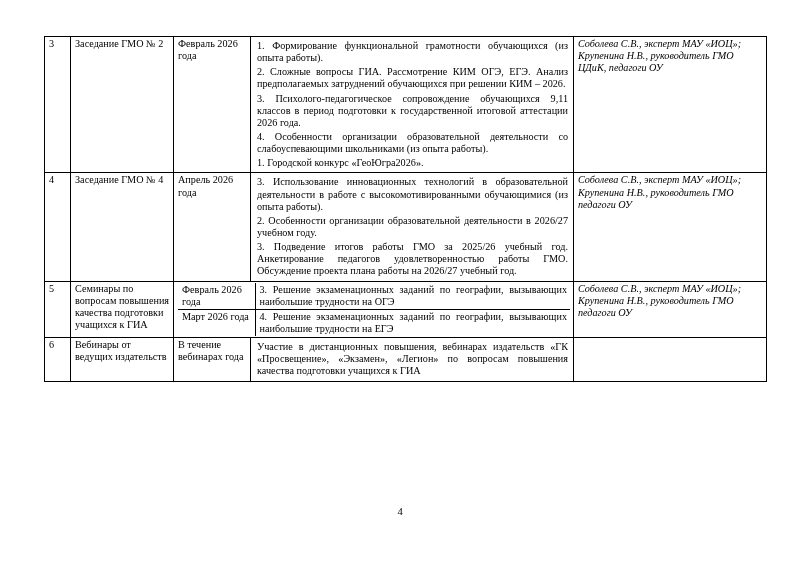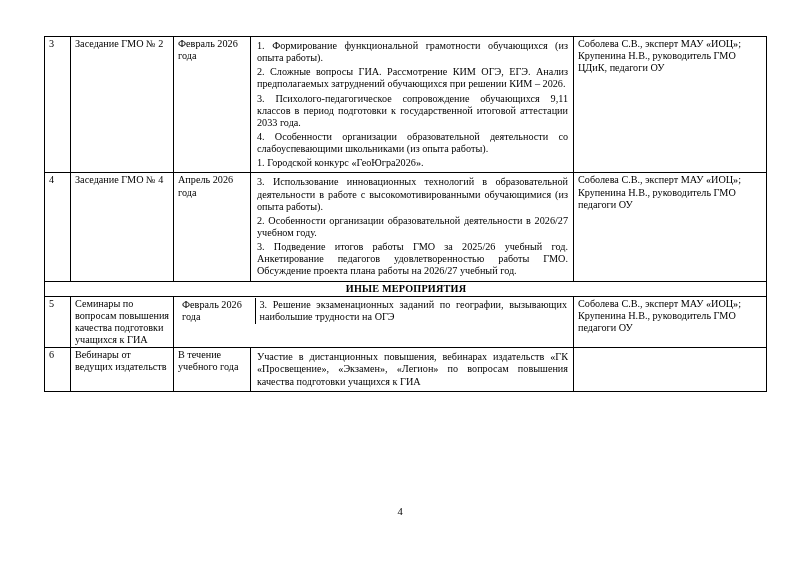--- a/index.html
+++ b/index.html
@@ -46,21 +46,21 @@
     text-align: justify;
     text-align-last: left;
   }
   .resp-cell p,
   .name-cell p,
   .date-cell p,
   .num-cell p {
     margin: 0;
     text-align: left;
   }
-  .resp-cell { font-size: 10.2px; line-height: 1.19; }
+  .resp-cell { font-size: 10.2px; line-height: 1.19; font-style: italic; }
   .section-row td {
     text-align: center;
     font-weight: bold;
     padding: 3px 4px 3px 4px;
     font-size: 10.4px;
     letter-spacing: 0.2px;
   }
   td.subcells {
     padding: 0;
   }
@@ -112,21 +112,21 @@
         </td>
         <td class="name-cell">
           <p>Заседание ГМО № 2</p>
         </td>
         <td class="date-cell">
           <p>Февраль 2026 года</p>
         </td>
         <td class="body-cell">
           <p>1. Формирование функциональной грамотности обучающихся (из опыта работы).</p>
           <p>2. Сложные вопросы ГИА. Рассмотрение КИМ ОГЭ, ЕГЭ. Анализ предполагаемых затруднений обучающихся при решении КИМ – 2026.</p>
-          <p>3. Психолого-педагогическое сопровождение обучающихся 9,11 классов в период подготовки к государственной итоговой аттестации 2033 года.</p>
+          <p>3. Психолого-педагогическое сопровождение обучающихся 9,11 классов в период подготовки к государственной итоговой аттестации 2026 года.</p>
           <p>4. Особенности организации образовательной деятельности со слабоуспевающими школьниками (из опыта работы).</p>
           <p>1. Городской конкурс «ГеоЮгра2026».</p>
         </td>
         <td class="resp-cell">
           <p>Соболева С.В., эксперт МАУ «ИОЦ»; Крупенина Н.В., руководитель ГМО ЦДиК, педагоги ОУ</p>
         </td>
       </tr>
 
       <tr>
         <td class="num-cell">
@@ -141,25 +141,20 @@
         <td class="body-cell">
           <p>3. Использование инновационных технологий в образовательной деятельности в работе с высокомотивированными обучающимися (из опыта работы).</p>
           <p>2. Особенности организации образовательной деятельности в 2026/27 учебном году.</p>
           <p>3. Подведение итогов работы ГМО за 2025/26 учебный год. Анкетирование педагогов удовлетворенностью работы ГМО. Обсуждение проекта плана работы на 2026/27 учебный год.</p>
         </td>
         <td class="resp-cell">
           <p>Соболева С.В., эксперт МАУ «ИОЦ»; Крупенина Н.В., руководитель ГМО педагоги ОУ</p>
         </td>
       </tr>
 
-      <tr class="section-row">
-        <td colspan="5">
-          <span>ИНЫЕ МЕРОПРИЯТИЯ</span>
-        </td>
-      </tr>
 
       <tr>
         <td class="num-cell">
           <p>5</p>
         </td>
         <td class="name-cell">
           <p>Семинары по вопросам повышения качества подготовки учащихся к ГИА</p>
         </td>
         <td class="subcells" colspan="2">
           <table class="sub">
@@ -169,37 +164,45 @@
               </colgroup>
             <tbody>
               <tr>
                 <td class="sub-date">
                   <span>Февраль 2026 года</span>
                 </td>
                 <td class="justify">
                   <span>3. Решение экзаменационных заданий по географии, вызывающих наибольшие трудности на ОГЭ</span>
                 </td>
               </tr>
+              <tr>
+                <td class="sub-date">
+                  <span>Март 2026 года</span>
+                </td>
+                <td class="justify">
+                  <span>4. Решение экзаменационных заданий по географии, вызывающих наибольшие трудности на ЕГЭ</span>
+                </td>
+              </tr>
             </tbody>
           </table>
         </td>
         <td class="resp-cell">
           <p>Соболева С.В., эксперт МАУ «ИОЦ»; Крупенина Н.В., руководитель ГМО педагоги ОУ</p>
         </td>
       </tr>
 
       <tr>
         <td class="num-cell">
           <p>6</p>
         </td>
         <td class="name-cell">
           <p>Вебинары от ведущих издательств</p>
         </td>
         <td class="date-cell">
-          <p>В течение учебного года</p>
+          <p>В течение вебинарах года</p>
         </td>
         <td class="body-cell">
           <p>Участие в дистанционных повышения, вебинарах издательств «ГК «Просвещение», «Экзамен», «Легион» по вопросам повышения качества подготовки учащихся к ГИА</p>
         </td>
         <td class="resp-cell">
           <p></p>
         </td>
       </tr>
 
     </tbody>

